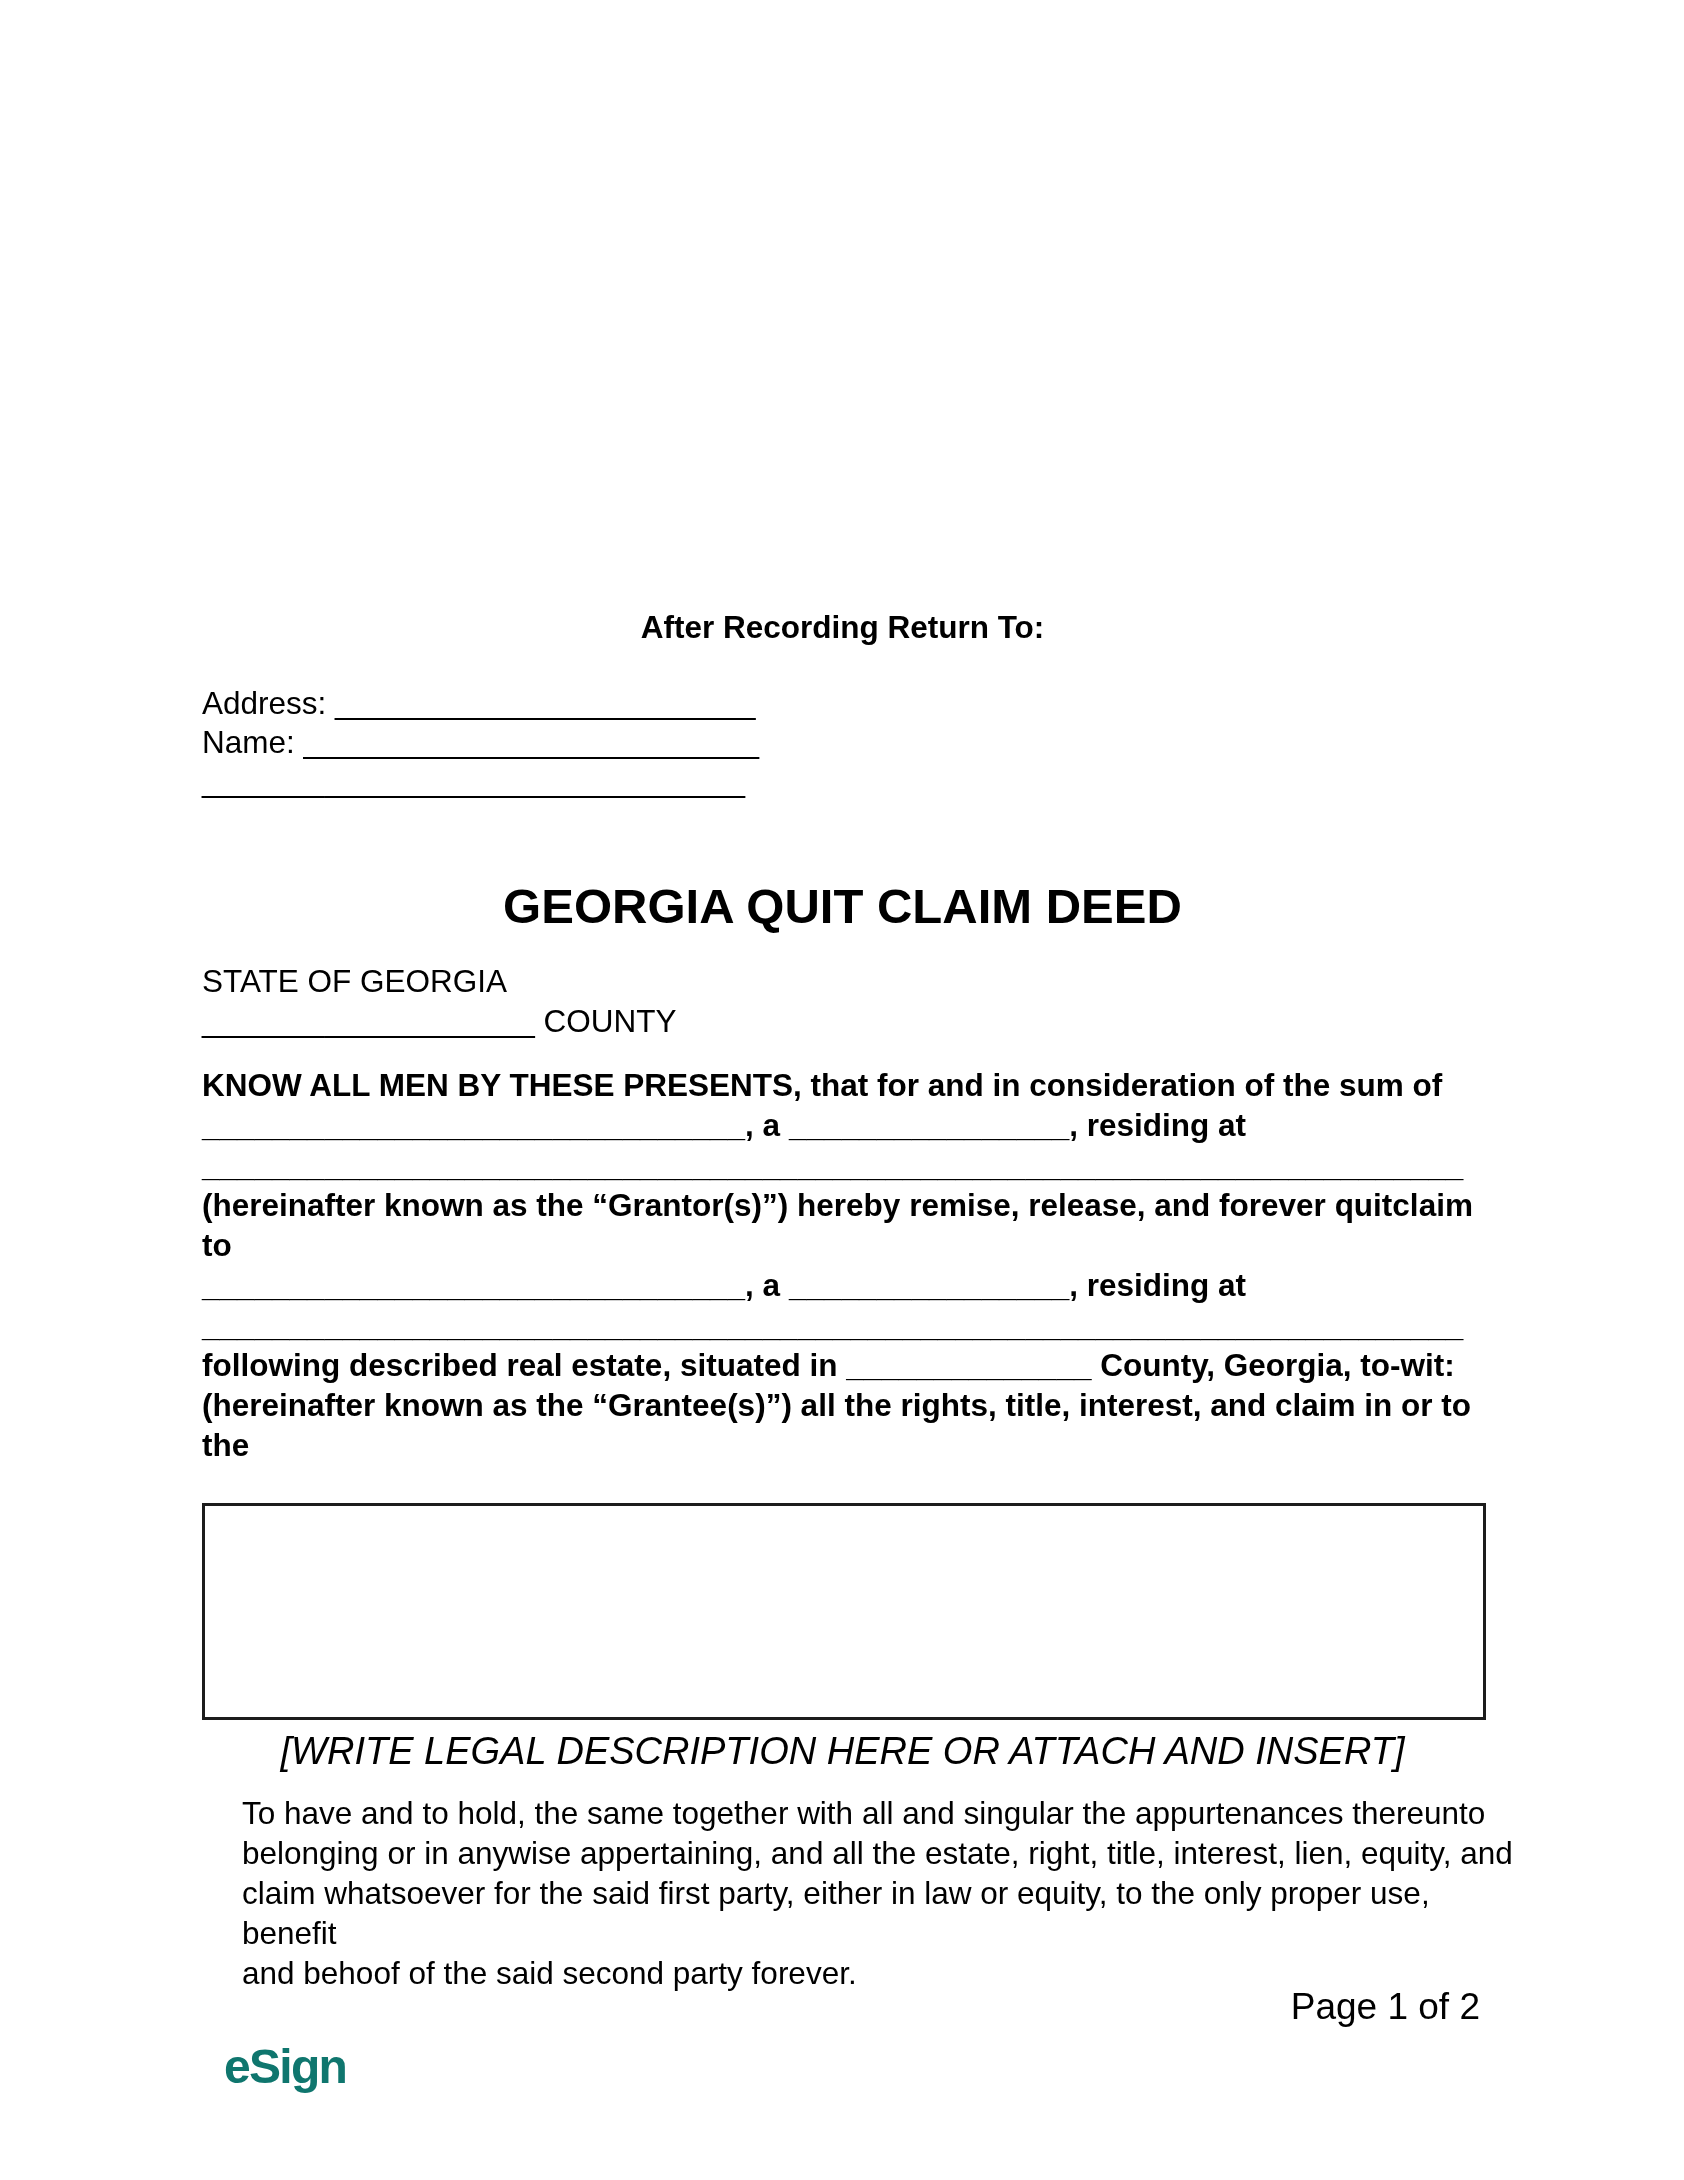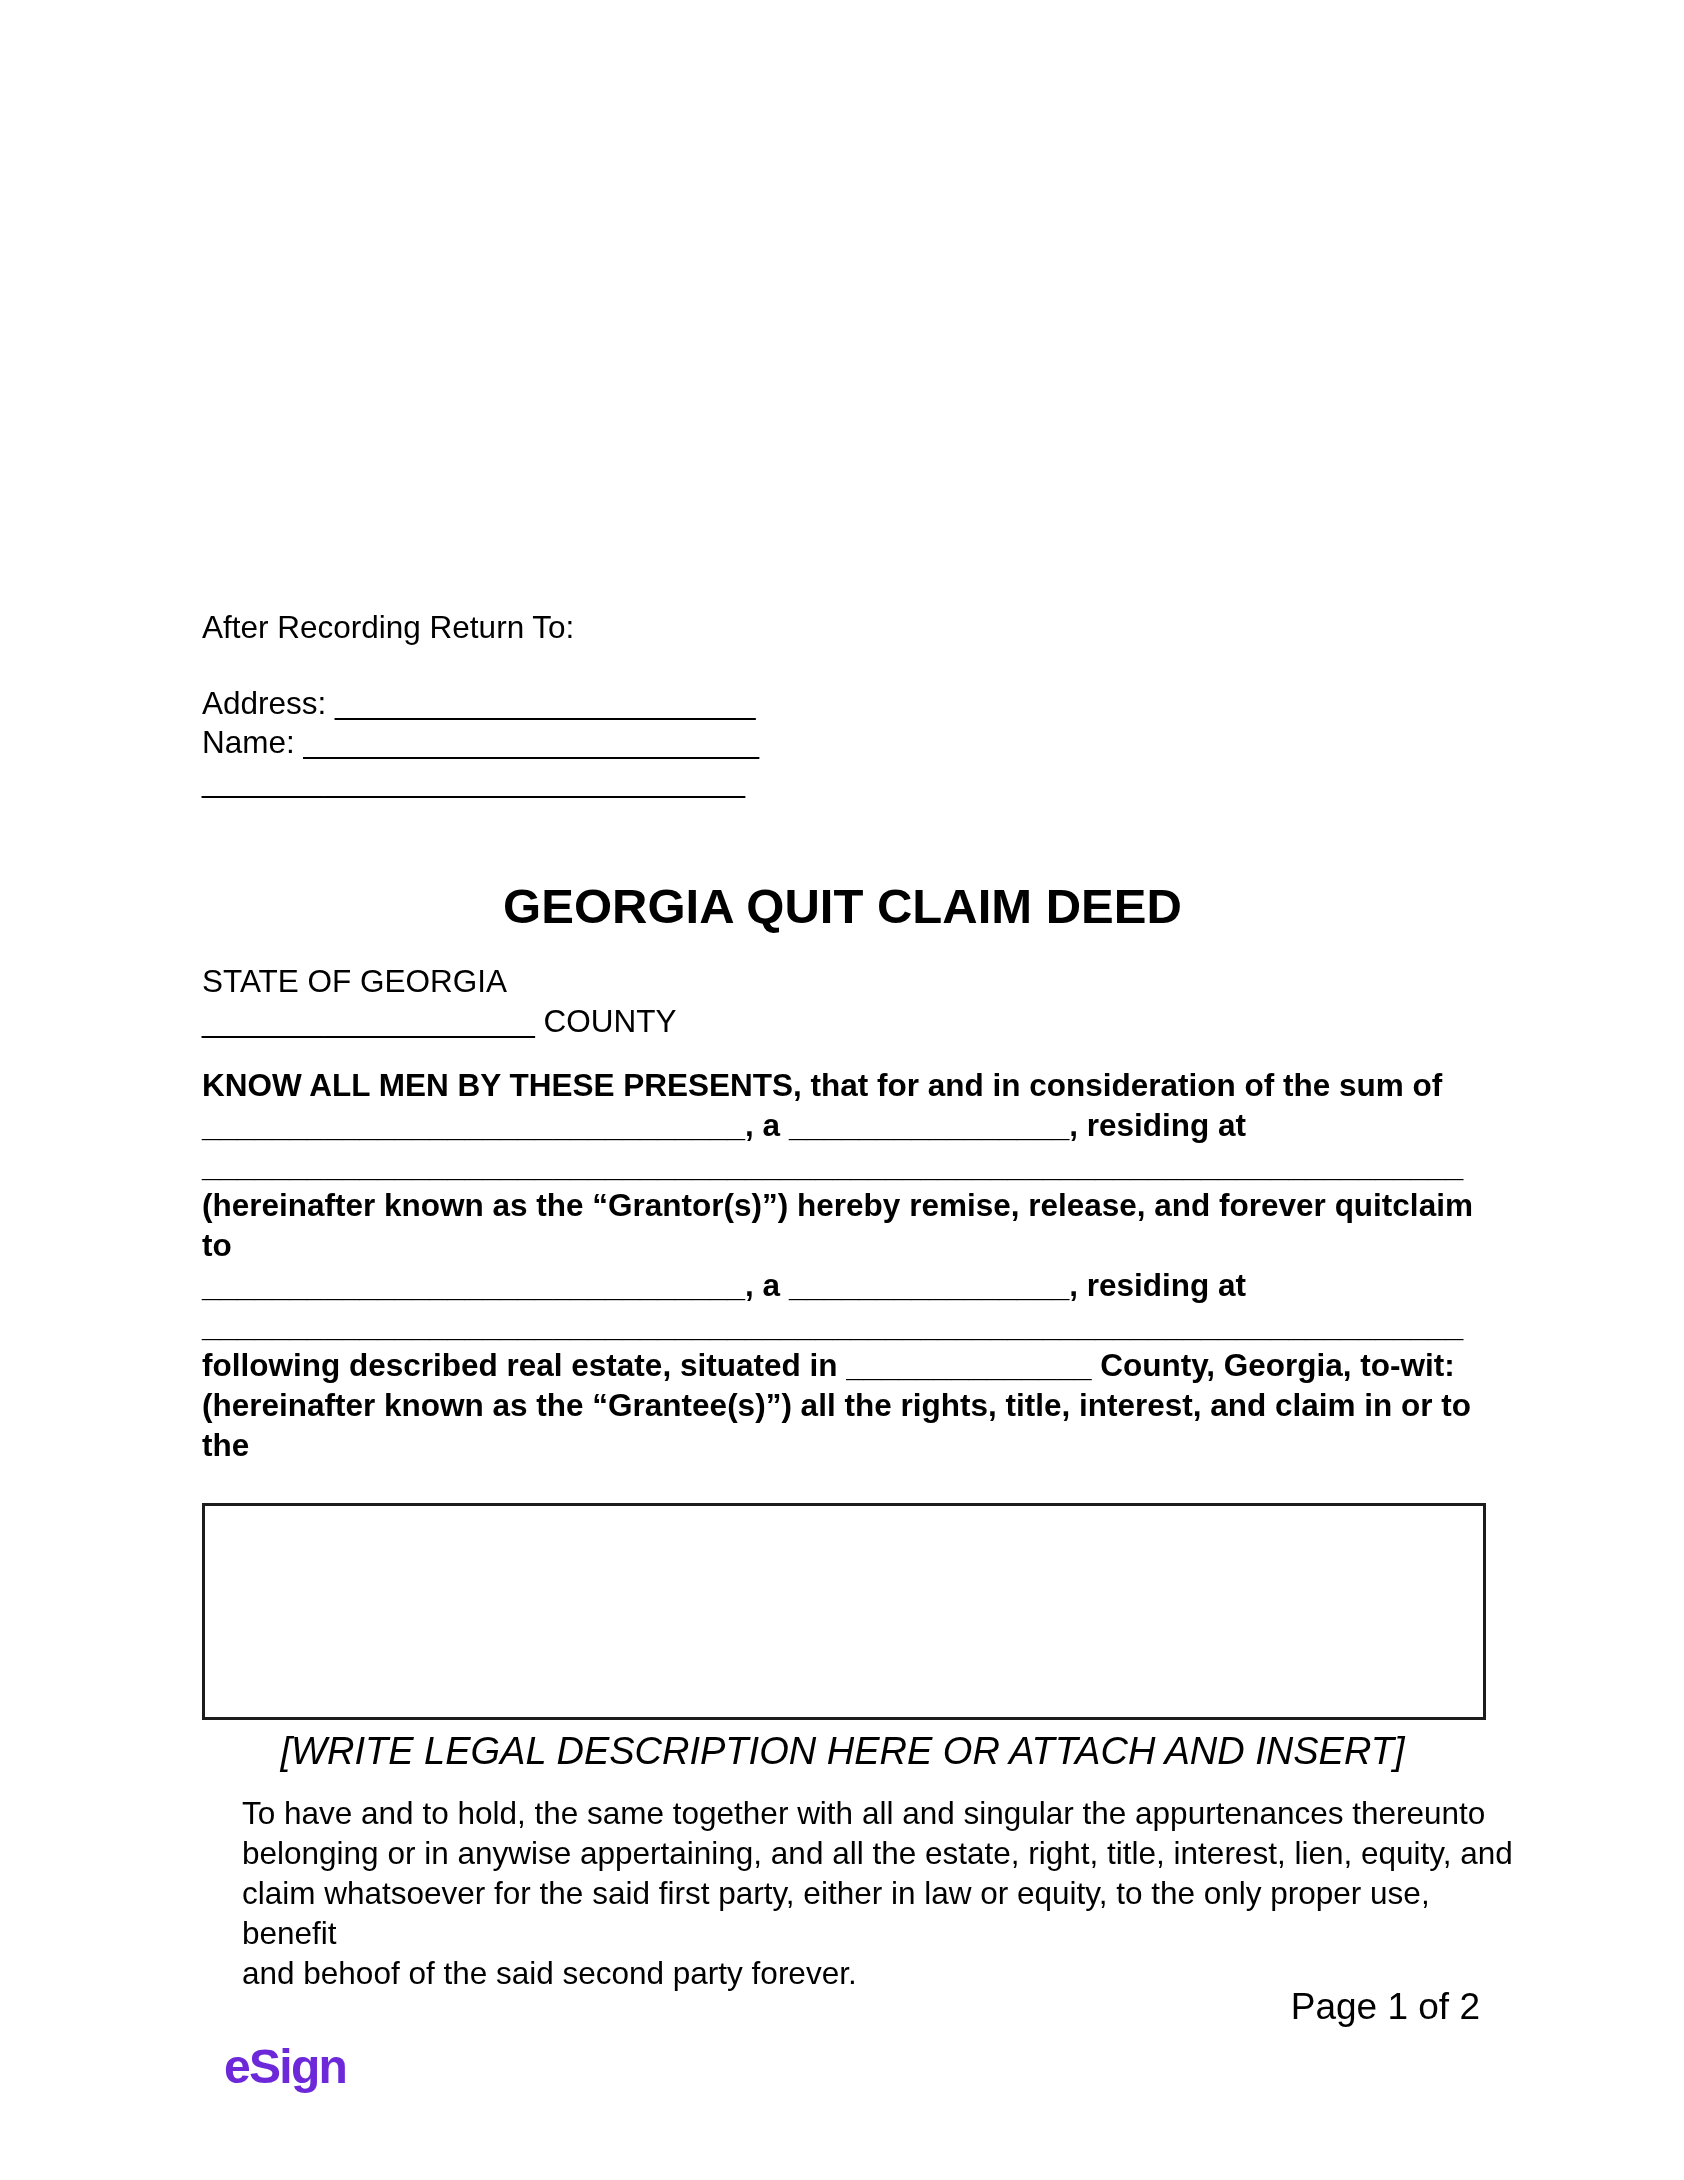--- a/index.html
+++ b/index.html
@@ -19,21 +19,21 @@
     overflow: hidden;
   }
   .col {
     position: absolute;
     left: 202px;
     width: 1281px;
   }
   .line {
     white-space: pre-wrap;
   }
-  .bold { font-weight: normal; }
+  .bold { font-weight: bold; text-align: center; }
 
   #return-heading { top: 607px; }
   #return-lines   { top: 684px; line-height: 39px; }
 
   #doc-title {
     top: 836px;
     text-align: center;
     font-size: 49px;
     font-weight: bold;
     line-height: 53px;
@@ -63,21 +63,21 @@
 
   #habendum { top: 1793px; line-height: 40px; margin-left: 40px; }
 
   #esign-logo {
     position: absolute;
     left: 224px;
     top: 2041px;
     font-size: 48px;
     font-weight: bold;
     letter-spacing: -1.7px;
-    color: #6d28d9;
+    color: #0f766e;
     line-height: 51px;
   }
 
   #page-indicator {
     position: absolute;
     right: 205px;
     top: 1988px;
     font-size: 37px;
     line-height: 37px;
   }

